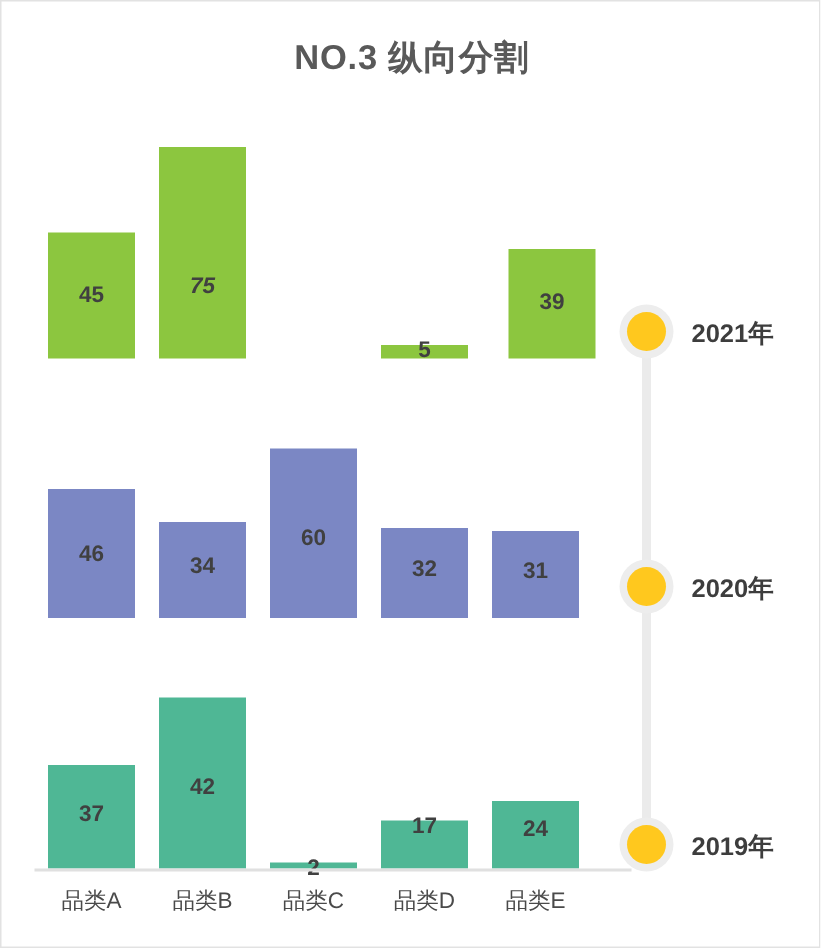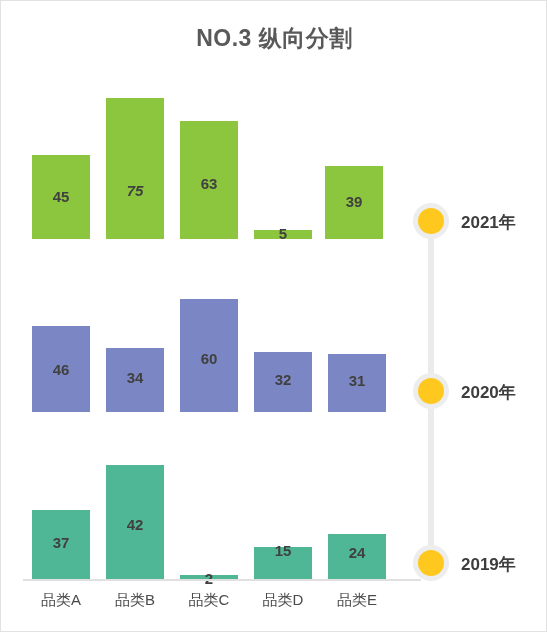--- a/index.html
+++ b/index.html
@@ -143,29 +143,25 @@
 
     <div class="band" id="band-0" style="top:88px; height:150px;">
         <div class="bar-slot" style="left: 31px; height: 150px;">
           <div class="bar" style="height: 84px; background: rgb(140, 198, 63);"></div>
           <div class="bar-value" style="bottom: 34px;">45</div>
         </div>
         <div class="bar-slot" style="left: 105px; height: 150px;">
           <div class="bar" style="height: 141px; background: rgb(140, 198, 63);"></div>
           <div class="bar-value" style="bottom: 40px; font-style: italic;">75</div>
         </div>
-        <div class="bar-slot" style="left: 179px; height: 150px;">
-          <div class="bar" style="height: 118px; background: rgb(140, 198, 63);"></div>
-          <div class="bar-value" style="bottom: 47px;">63</div>
-        </div>
         <div class="bar-slot" style="left: 253px; height: 150px;">
           <div class="bar" style="height: 9px; background: rgb(140, 198, 63);"></div>
           <div class="bar-value" style="bottom: -3px;">5</div>
         </div>
-        <div class="bar-slot" style="left: 324px; height: 150px; text-decoration: underline;">
+        <div class="bar-slot" style="left: 338px; height: 150px; text-decoration: underline;">
           <div class="bar" style="height: 73px; background: rgb(140, 198, 63);"></div>
           <div class="bar-value" style="bottom: 29px;">39</div>
         </div>
       </div>
 
     <div class="band" id="band-1" style="top:261px; height:150px;">
         <div class="bar-slot" style="left: 31px; height: 150px;">
           <div class="bar" style="height: 86px; background: rgb(123, 135, 196);"></div>
           <div class="bar-value" style="bottom: 34px;">46</div>
         </div>
@@ -195,21 +191,21 @@
         <div class="bar-slot" style="left: 105px; height: 150px;">
           <div class="bar" style="height: 114px; background: rgb(79, 183, 149);"></div>
           <div class="bar-value" style="bottom: 46px;">42</div>
         </div>
         <div class="bar-slot" style="left: 179px; height: 150px;">
           <div class="bar" style="height: 4px; background: rgb(79, 183, 149);"></div>
           <div class="bar-value" style="bottom: -8px;">2</div>
         </div>
         <div class="bar-slot" style="left: 253px; height: 150px;">
           <div class="bar" style="height: 32px; background: rgb(79, 183, 149);"></div>
-          <div class="bar-value" style="bottom: 20px;">15</div>
+          <div class="bar-value" style="bottom: 20px;">17</div>
         </div>
         <div class="bar-slot" style="left: 327px; height: 150px;">
           <div class="bar" style="height: 45px; background: rgb(79, 183, 149);"></div>
           <div class="bar-value" style="bottom: 18px;">24</div>
         </div>
       </div>
 
   </div>
 
   <div id="axis-line"></div>

